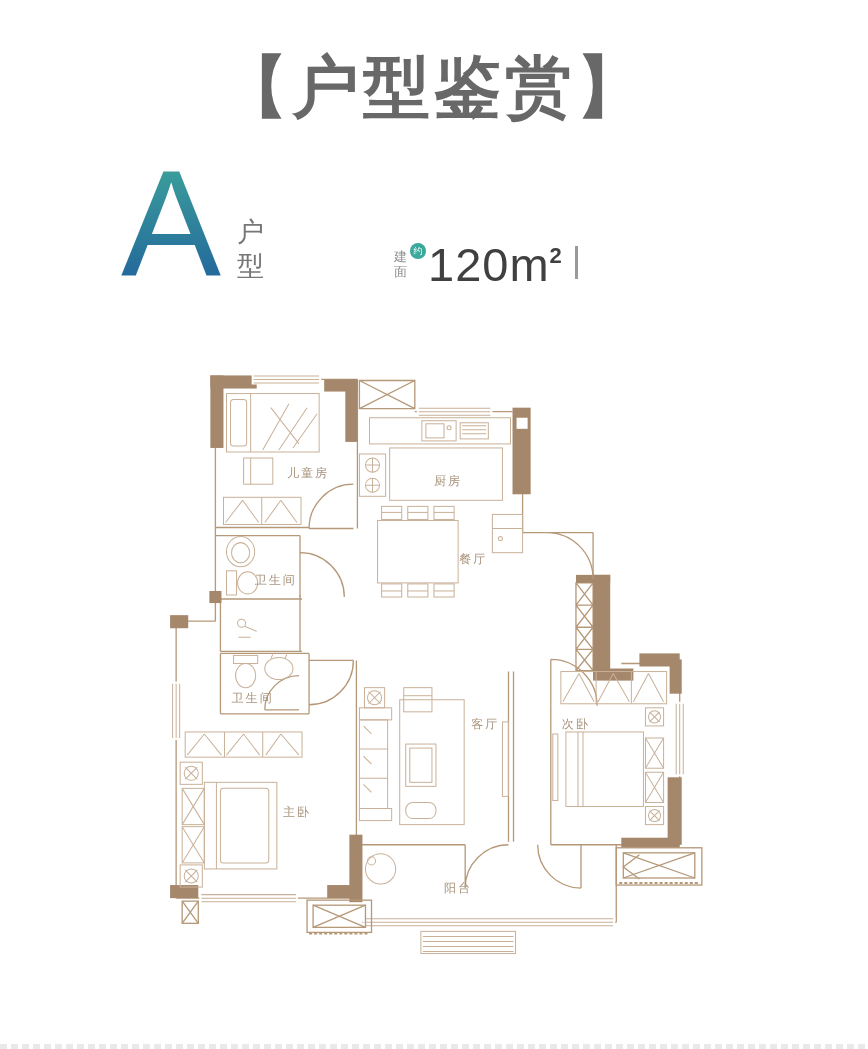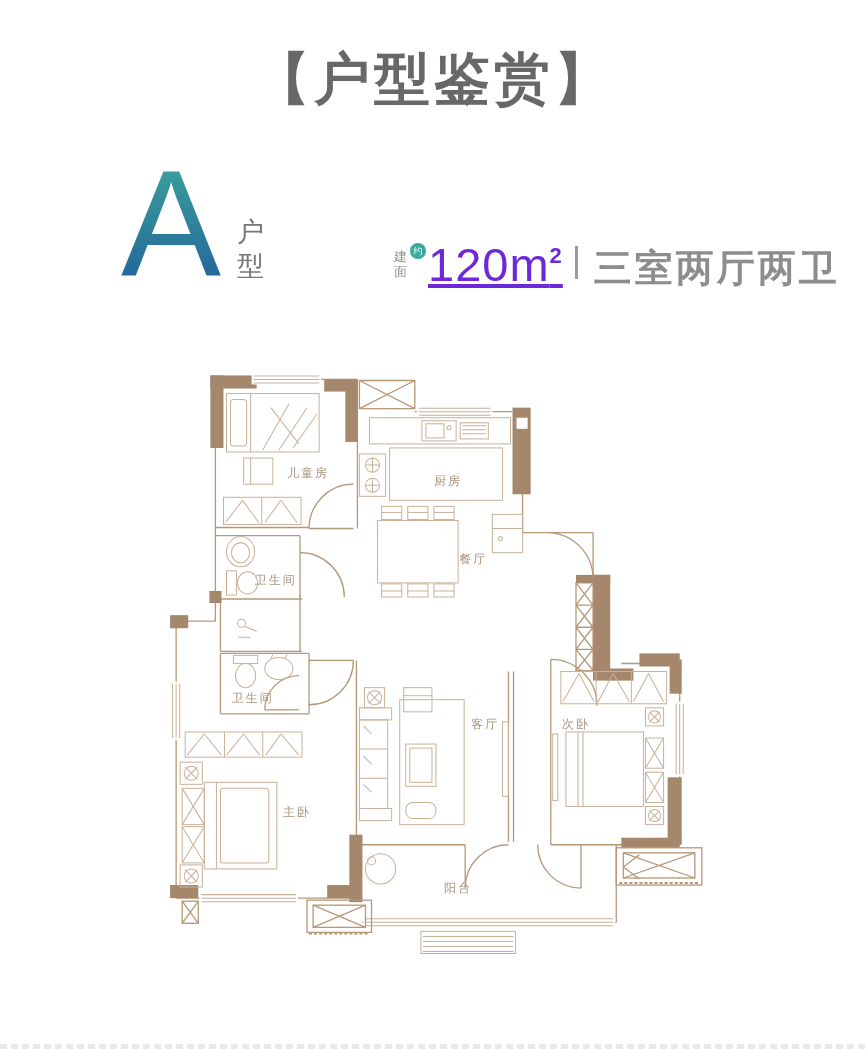--- a/index.html
+++ b/index.html
@@ -8,31 +8,31 @@
     --furn:#c9b199;
     --label:#a8937d;
     --title:#686868;
     --spec:#8d8d8d;
     --badge:#3aa89b;
   }
   *{margin:0;padding:0;box-sizing:border-box;}
   body{background:#fff;font-family:"Liberation Sans","DejaVu Sans",sans-serif;}
   .page{position:relative;width:868px;height:1049px;background:#fff;overflow:hidden;margin:0 auto;}
   .title{position:absolute;top:42px;left:0;width:100%;text-align:center;
-         font-size:56px;font-weight:600;color:var(--title);letter-spacing:4px;}
+         font-size:67px;font-weight:600;color:var(--title);letter-spacing:4px;}
   .unit-letter{position:absolute;left:121px;top:148px;font-size:150px;line-height:1;font-weight:400;
          background:linear-gradient(180deg,var(--grad-top,#3fa79a) 0%,var(--grad-bottom,#1f5f9c) 100%);
          -webkit-background-clip:text;background-clip:text;color:transparent;}
   .unit-type{position:absolute;left:237px;top:216px;color:#777;}
   .unit-type div{font-size:27px;line-height:1.25;}
   .specs{position:absolute;left:394px;top:241px;display:flex;align-items:flex-start;}
   .area-prefix{display:flex;flex-direction:column;color:var(--spec);font-size:13px;line-height:1.15;margin-top:9px;}
   .approx-badge{width:16px;height:16px;border-radius:50%;background:var(--badge);color:#fff;
          font-size:9px;display:flex;align-items:center;justify-content:center;margin:2px 2px 0 3px;}
-  .area-value{font-size:47px;color:#6d28d9;line-height:1;letter-spacing:1px;text-decoration:underline;}
+  .area-value{font-size:47px;color:#404040;line-height:1;letter-spacing:1px;}
   .area-sup{font-size:22px;vertical-align:18px;font-weight:600;}
   .spec-divider{width:0;height:33px;border-left:3px solid #9a9a9a;margin:5px 16px 0 12px;}
   .layout-text{font-size:38px;color:var(--spec);font-weight:600;letter-spacing:3px;margin-top:2px;}
   .floorplan{position:absolute;left:158px;top:350px;width:564px;height:632px;text-decoration:underline;}
   .floorplan svg{width:100%;height:100%;}
   .wl{stroke:var(--line);stroke-width:1.3;fill:none;}
   .fn{stroke:var(--furn);stroke-width:1;fill:none;}
   .bw{fill:var(--wall);stroke:none;}
   .win{fill:#fff;stroke:none;}
   .lbl{fill:var(--label);font-size:12px;letter-spacing:2px;dominant-baseline:middle;
@@ -55,21 +55,20 @@
   </div>
 
   <div class="specs">
     <div class="area-prefix">
       <span>建</span>
       <span>面</span>
     </div>
     <div class="approx-badge">约</div>
     <div class="area-value"><span>120m</span><span class="area-sup">2</span></div>
     <div class="spec-divider"></div>
-    <div class="layout-text">三室两厅两卫</div>
   </div>
 
   <div class="floorplan">
   <svg viewBox="0 0 560 625">
 
     <g>
       <path class="wl" d="M57,28 H198 M57,28 V268 M18,268 H57 M18,268 V543 M18,543 H197 M197,480 V543"></path>
       <path class="wl" d="M197,490 H305 M420,490 H455 M203,567 H455 M455,490 V567 M390,490 H518 M518,310 V490 M460,310 H518"></path>
       <path class="wl" d="M362,60 V180 M255,60 H352 M362,180 H386 M432,180 V230 M198,28 V176 M57,175 H150"></path>
       <path class="wl" d="M57,183 H141 M141,183 V200 M141,242 V298 M62,246 H143 M62,246 V298 M62,298 H143"></path>

